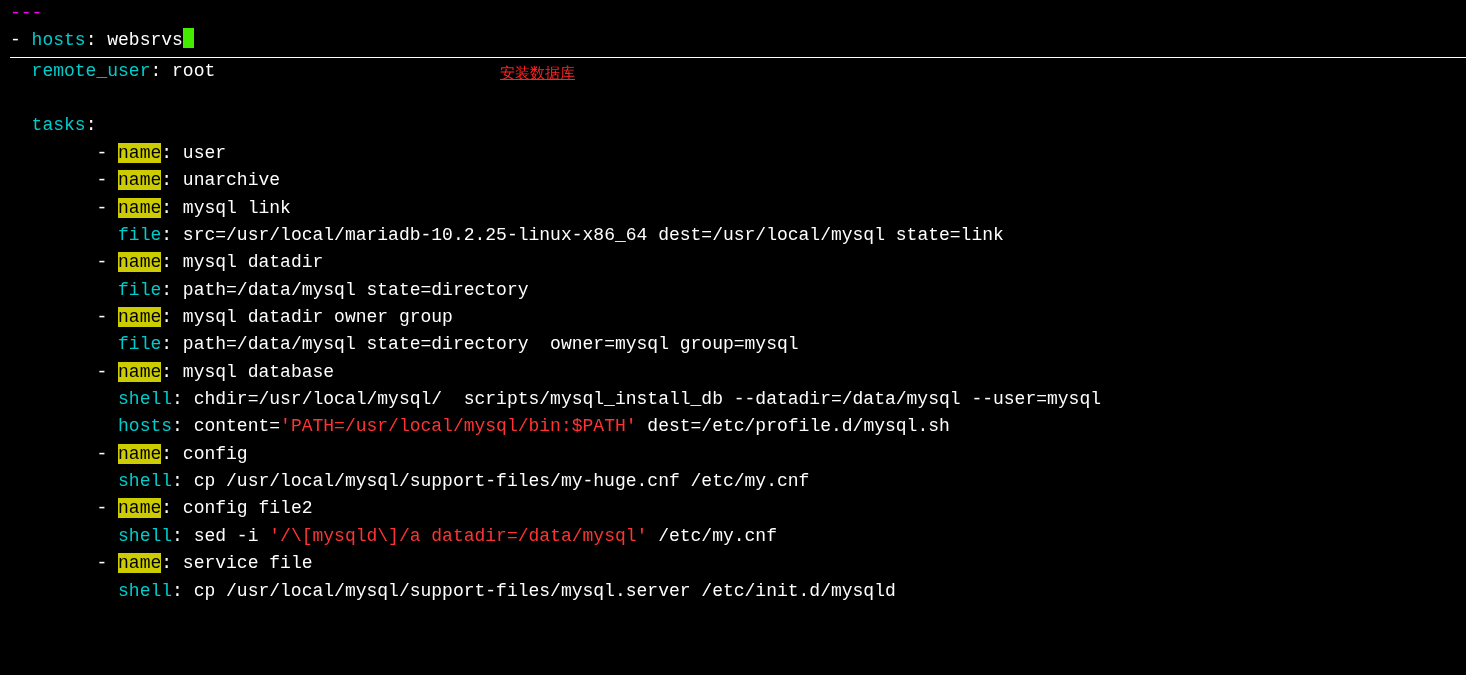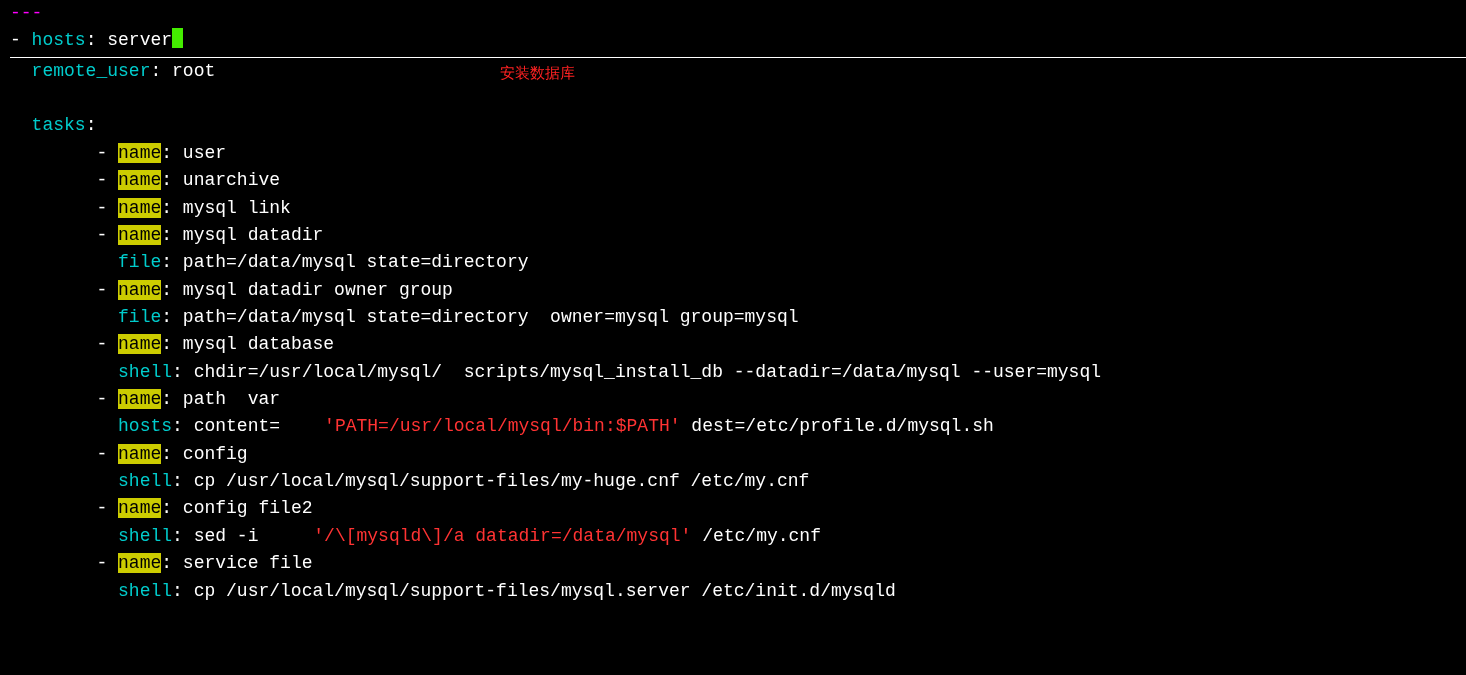--- a/index.html
+++ b/index.html
@@ -15,21 +15,21 @@
     overflow: hidden;
   }
   .screen {
     padding: 0 0 0 10px;
   }
   .line {
     white-space: pre;
   }
   .c-white { color: #ffffff; }
   .c-cyan { color: #00cccc; }
-  .c-red { color: #ff3333; margin-left: 44px; }
+  .c-red { color: #ff3333; }
   .c-magenta { color: #ff00ff; }
   .c-yellow-bold {
     color: #000000;
     background: #cccc00;
     font-weight: normal;
     text-align: right;
   }
   .cursor {
     display: inline-block;
     width: 11px;
@@ -44,55 +44,56 @@
     margin: 2px 0 0 0;
     width: 100%;
   }
   .annot {
     position: absolute;
     left: 500px;
     top: 62px;
     font-size: 15px;
     color: #ff2222;
     font-family: "Microsoft YaHei", "SimSun", sans-serif;
+    text-decoration: underline;
   }
 </style>
 </head>
 <body>
 
 <div class="screen">
 
   <div class="line"><span class="c-magenta">---</span></div>
 
-  <div class="line"><span class="c-white">- </span><span class="c-cyan">hosts</span><span class="c-white">: </span><span class="c-white">server</span><span class="cursor"></span></div>
+  <div class="line"><span class="c-white">- </span><span class="c-cyan">hosts</span><span class="c-white">: </span><span class="c-white">websrvs</span><span class="cursor"></span></div>
 
   <hr class="rule">
 
   <div class="line"><span class="c-white">  </span><span class="c-cyan">remote_user</span><span class="c-white">: </span><span class="c-white">root</span></div>
 
   <div class="line"> </div>
 
   <div class="line"><span class="c-white">  </span><span class="c-cyan">tasks</span><span class="c-white">:</span></div>
 
   <div class="line"><span class="c-white">        - </span><span class="c-yellow-bold">name</span><span class="c-white">: </span><span class="c-white">user</span></div>
 
   <div class="line"><span class="c-white">        - </span><span class="c-yellow-bold">name</span><span class="c-white">: </span><span class="c-white">unarchive</span></div>
 
   <div class="line"><span class="c-white">        - </span><span class="c-yellow-bold">name</span><span class="c-white">: </span><span class="c-white">mysql link</span></div>
+  <div class="line"><span class="c-white">          </span><span class="c-cyan">file</span><span class="c-white">: </span><span class="c-white">src=/usr/local/mariadb-10.2.25-linux-x86_64 dest=/usr/local/mysql state=link</span></div>
 
   <div class="line"><span class="c-white">        - </span><span class="c-yellow-bold">name</span><span class="c-white">: </span><span class="c-white">mysql datadir</span></div>
   <div class="line"><span class="c-white">          </span><span class="c-cyan">file</span><span class="c-white">: </span><span class="c-white">path=/data/mysql state=directory</span></div>
 
   <div class="line"><span class="c-white">        - </span><span class="c-yellow-bold">name</span><span class="c-white">: </span><span class="c-white">mysql datadir owner group</span></div>
   <div class="line"><span class="c-white">          </span><span class="c-cyan">file</span><span class="c-white">: </span><span class="c-white">path=/data/mysql state=directory  owner=mysql group=mysql</span></div>
 
   <div class="line"><span class="c-white">        - </span><span class="c-yellow-bold">name</span><span class="c-white">: </span><span class="c-white">mysql database</span></div>
   <div class="line"><span class="c-white">          </span><span class="c-cyan">shell</span><span class="c-white">: </span><span class="c-white">chdir=/usr/local/mysql/  scripts/mysql_install_db --datadir=/data/mysql --user=mysql</span></div>
 
-  <div class="line"><span class="c-white">        - </span><span class="c-yellow-bold">name</span><span class="c-white">: </span><span class="c-white">path  var</span></div>
   <div class="line"><span class="c-white">          </span><span class="c-cyan">hosts</span><span class="c-white">: </span><span class="c-white">content=</span><span class="c-red">'PATH=/usr/local/mysql/bin:$PATH'</span><span class="c-white"> dest=/etc/profile.d/mysql.sh</span></div>
 
   <div class="line"><span class="c-white">        - </span><span class="c-yellow-bold">name</span><span class="c-white">: </span><span class="c-white">config</span></div>
   <div class="line"><span class="c-white">          </span><span class="c-cyan">shell</span><span class="c-white">: </span><span class="c-white">cp /usr/local/mysql/support-files/my-huge.cnf /etc/my.cnf</span></div>
 
   <div class="line"><span class="c-white">        - </span><span class="c-yellow-bold">name</span><span class="c-white">: </span><span class="c-white">config file2</span></div>
   <div class="line"><span class="c-white">          </span><span class="c-cyan">shell</span><span class="c-white">: </span><span class="c-white">sed -i </span><span class="c-red">'/\[mysqld\]/a datadir=/data/mysql'</span><span class="c-white"> /etc/my.cnf</span></div>
 
   <div class="line"><span class="c-white">        - </span><span class="c-yellow-bold">name</span><span class="c-white">: </span><span class="c-white">service file</span></div>
   <div class="line"><span class="c-white">          </span><span class="c-cyan">shell</span><span class="c-white">: </span><span class="c-white">cp /usr/local/mysql/support-files/mysql.server /etc/init.d/mysqld</span></div>

